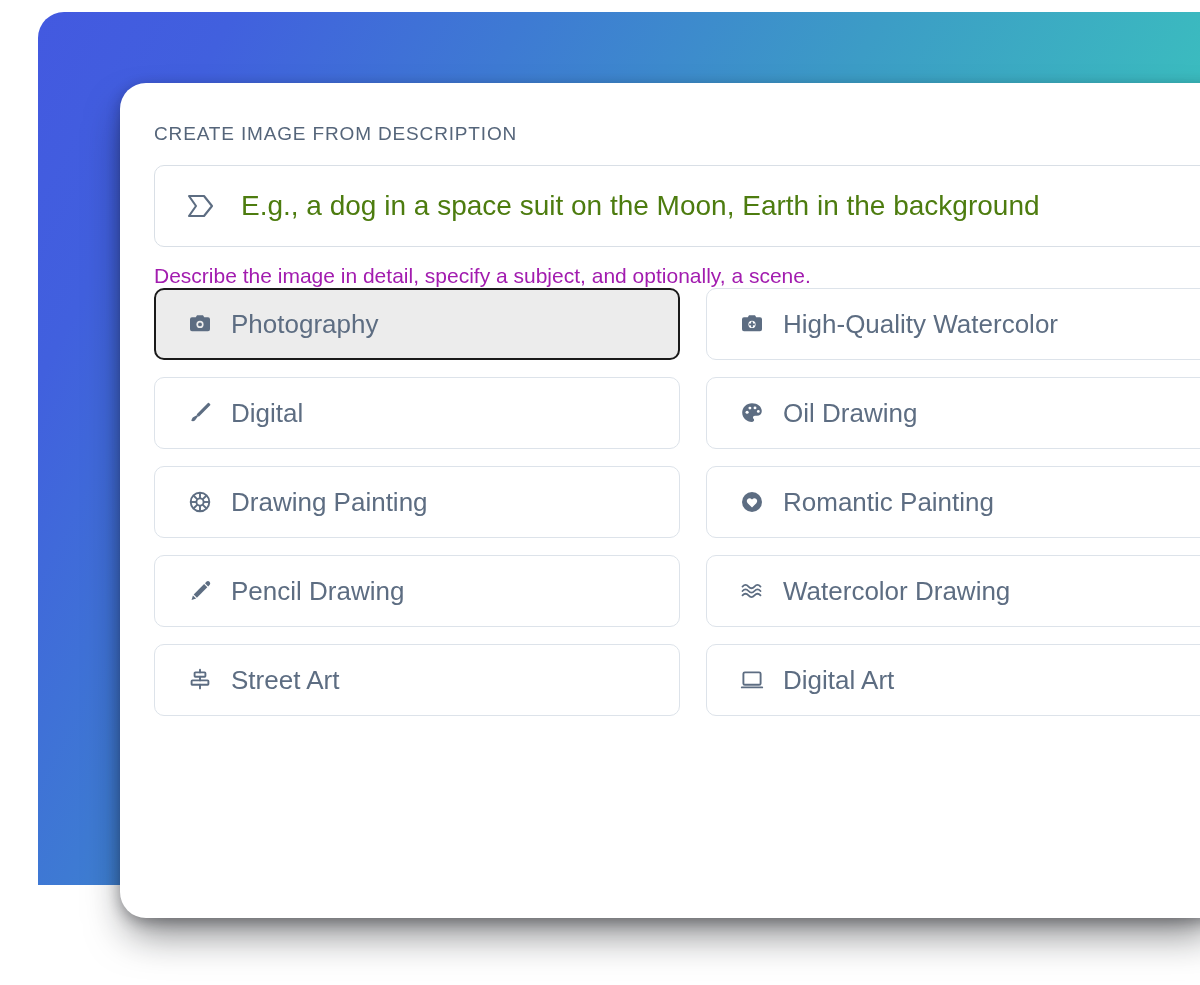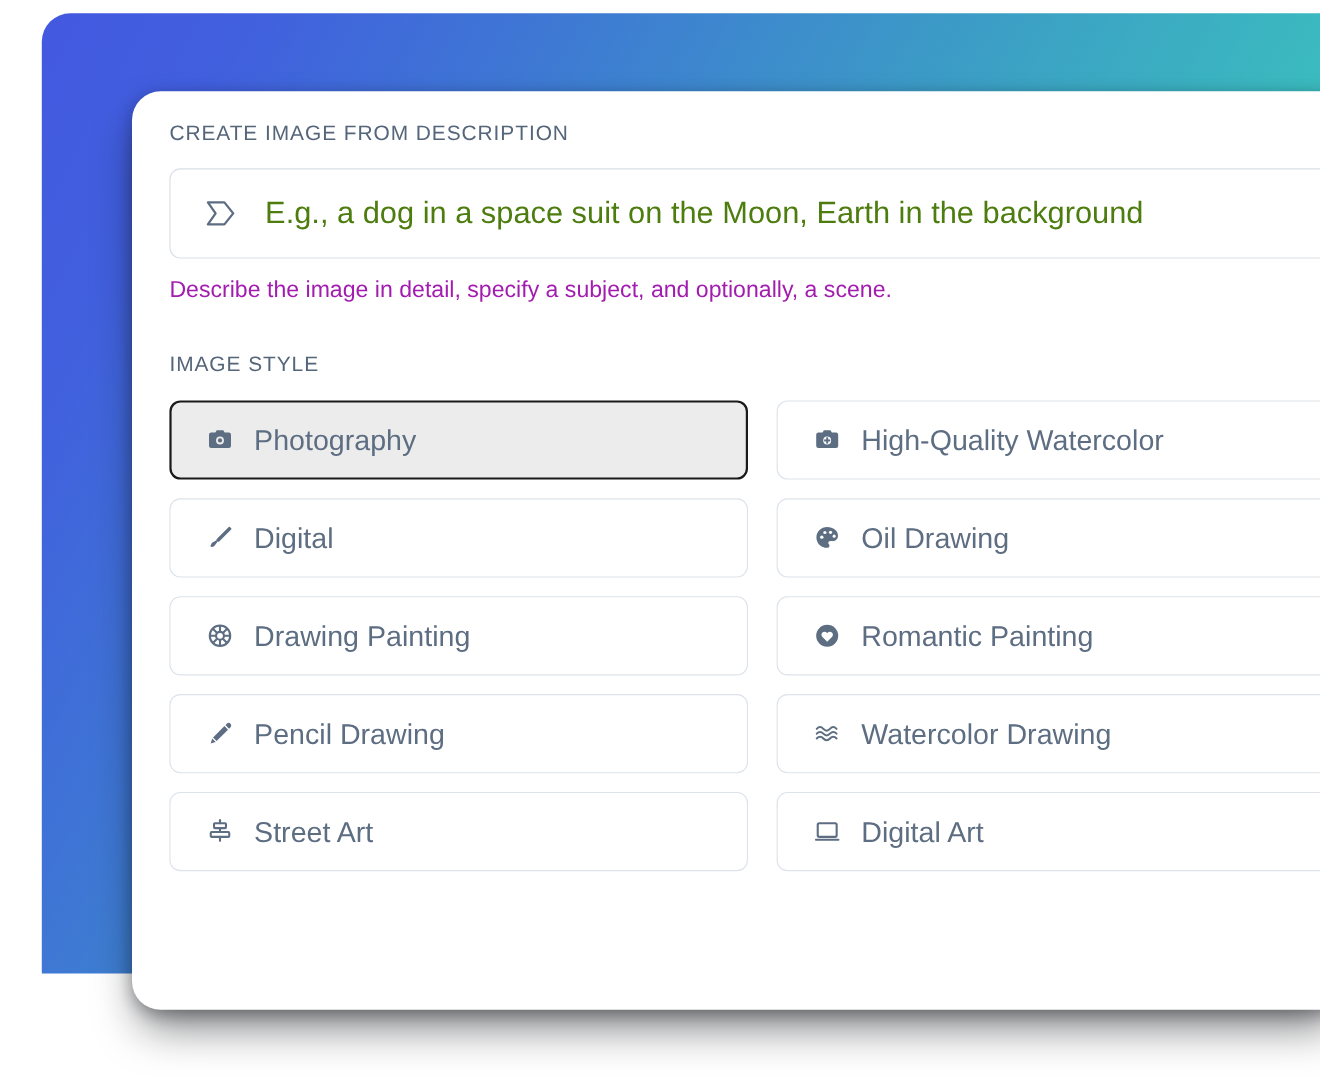--- a/index.html
+++ b/index.html
@@ -41,21 +41,21 @@
     border-top-left-radius: 26px;
     border-bottom-left-radius: 26px;
     box-shadow: 0 22px 40px -8px rgba(12, 14, 20, 0.55),
                 0 4px 14px rgba(12, 14, 20, 0.30);
     overflow: visible;
   }
 
   #card-inner {
     position: absolute;
     left: 34px;
-    top: 28px;
+    top: 40px;
     width: 1046px;
   }
 
   
   .section-label {
     font-size: 19px;
     letter-spacing: 0.85px;
     color: #55657A;
     font-weight: 400;
     text-transform: uppercase;
@@ -163,21 +163,20 @@
         <span id="prompt-icon">
           <svg width="30" height="26" viewBox="0 0 30 26" fill="none">
             <path d="M4 3 H19 L27 13 L19 23 H4 L11 13 Z" stroke="#5D6D82" stroke-width="2.1" stroke-linejoin="round" fill="none"></path>
           </svg>
         </span>
         <span id="prompt-placeholder">E.g., a dog in a space suit on the Moon, Earth in the background</span>
       </div>
 
       <div id="prompt-hint">Describe the image in detail, specify a subject, and optionally, a scene.</div>
 
-      <div id="style-label" class="section-label">IMAGE STYLE</div>
 
       <div id="style-grid">
 
         <div class="style-option selected">
           <span class="style-icon">
             <svg width="24" height="24" viewBox="0 0 24 24" fill="#5D6D82">
               <path d="M9 3.2h6l1.2 2H20a2 2 0 0 1 2 2v10a2 2 0 0 1-2 2H4a2 2 0 0 1-2-2v-10a2 2 0 0 1 2-2h3.8L9 3.2z"></path>
               <circle cx="12" cy="12.4" r="3.6" fill="#ECECEC"></circle>
               <circle cx="12" cy="12.4" r="1.9" fill="#5D6D82"></circle>
             </svg>

